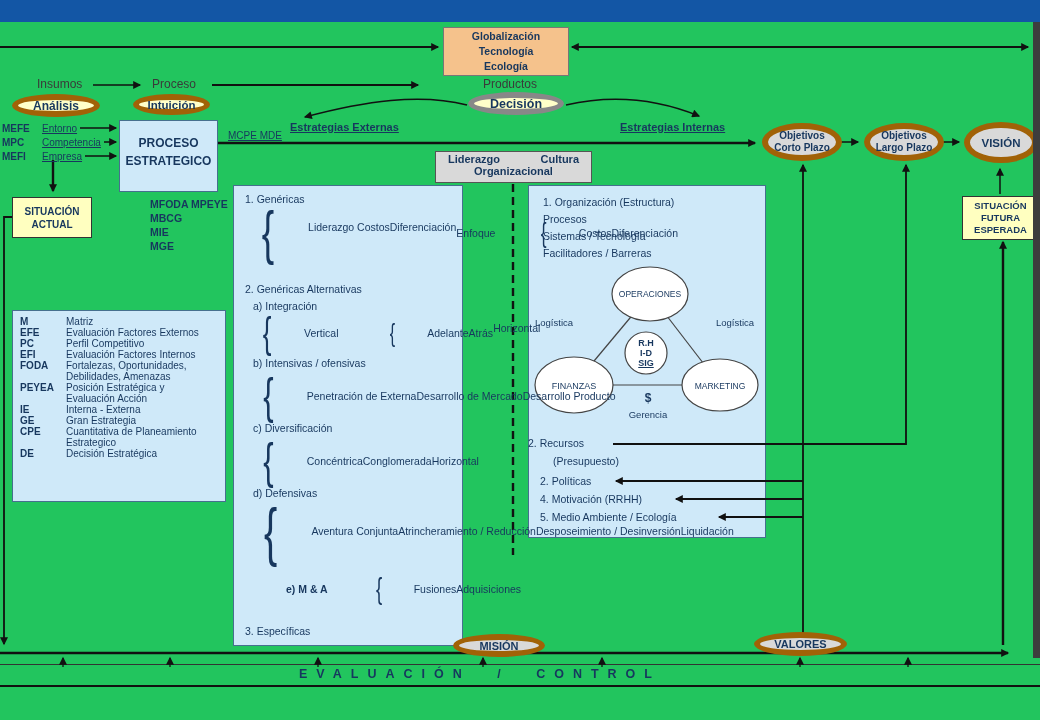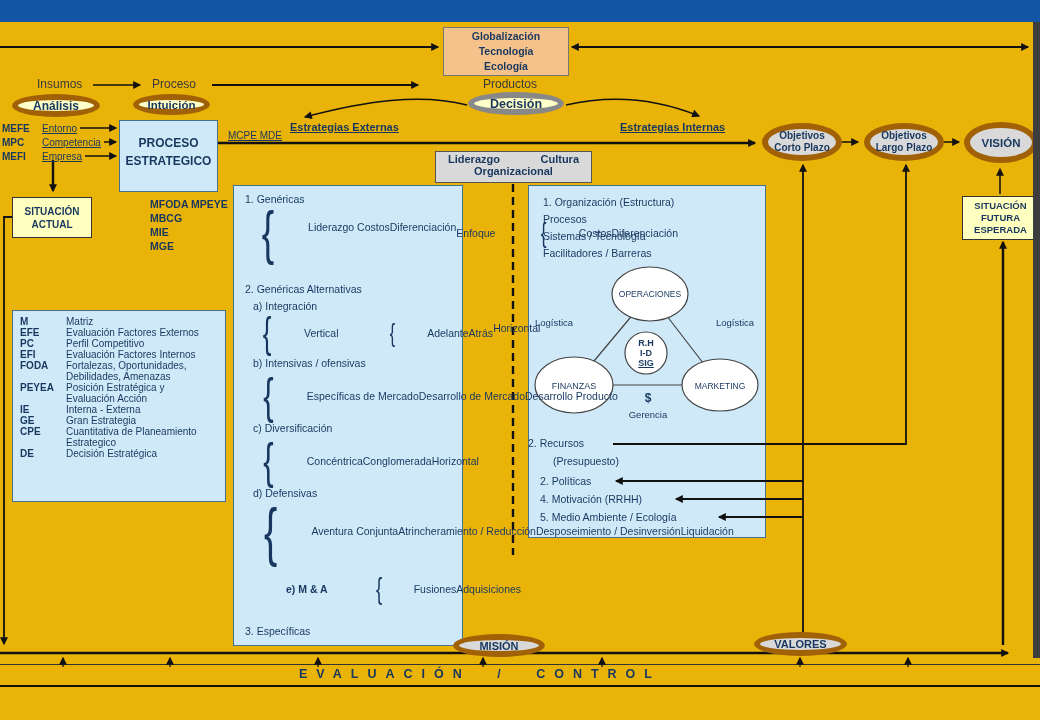--- a/index.html
+++ b/index.html
@@ -1,16 +1,16 @@
 <!DOCTYPE html>
 <html><head>
 <meta charset="utf-8">
 <style>
   html,body{margin:0;padding:0;background:#fff;}
-  #stage{position:relative;width:1040px;height:720px;background:#eab308;overflow:hidden;
+  #stage{position:relative;width:1040px;height:720px;background:#22c55e;overflow:hidden;
          font-family:"Liberation Sans",sans-serif;color:#17375e;}
   .abs{position:absolute;}
   .t{position:absolute;color:#17375e;font-size:10.5px;line-height:13px;white-space:pre-line;z-index:3;}
   .g{color:#3a3a3a;}
   .b{font-weight:bold;}
   .u{text-decoration:underline;}
   .box{position:absolute;border:1px solid #555;box-sizing:border-box;z-index:1;}
   .bluebox{background:#cfe9f9;border:1px solid #46708e;}
   .ybox{background:#ffffc0;border:1.5px solid #333;z-index:3;display:flex;align-items:center;justify-content:center;text-align:center;}
   .graybox{background:#d9d9d9;border:1px solid #555;z-index:3;}
@@ -250,21 +250,21 @@
           <span>Atrás</span>
         </div>
       </div>
       <span>Horizontal</span>
     </div>
   </div>
   <div class="t" style="left:253px;top:357px;">b)  Intensivas / ofensivas</div>
   <div class="abs frow" style="left:260px;top:371px;z-index:3;">
     <span class="brace" style="font-size:50px;">{</span>
     <div class="fcol" style="font-size:10.5px;line-height:17px;">
-      <span>Específicas de Mercado</span>
+      <span>Penetración de Externa</span>
       <span>Desarrollo de Mercado</span>
       <span>Desarrollo  Producto</span>
     </div>
   </div>
   <div class="t" style="left:253px;top:422px;">c)  Diversificación</div>
   <div class="abs frow" style="left:260px;top:436px;z-index:3;">
     <span class="brace" style="font-size:50px;">{</span>
     <div class="fcol" style="font-size:10.5px;line-height:17px;">
       <span>Concéntrica</span>
       <span>Conglomerada</span>

